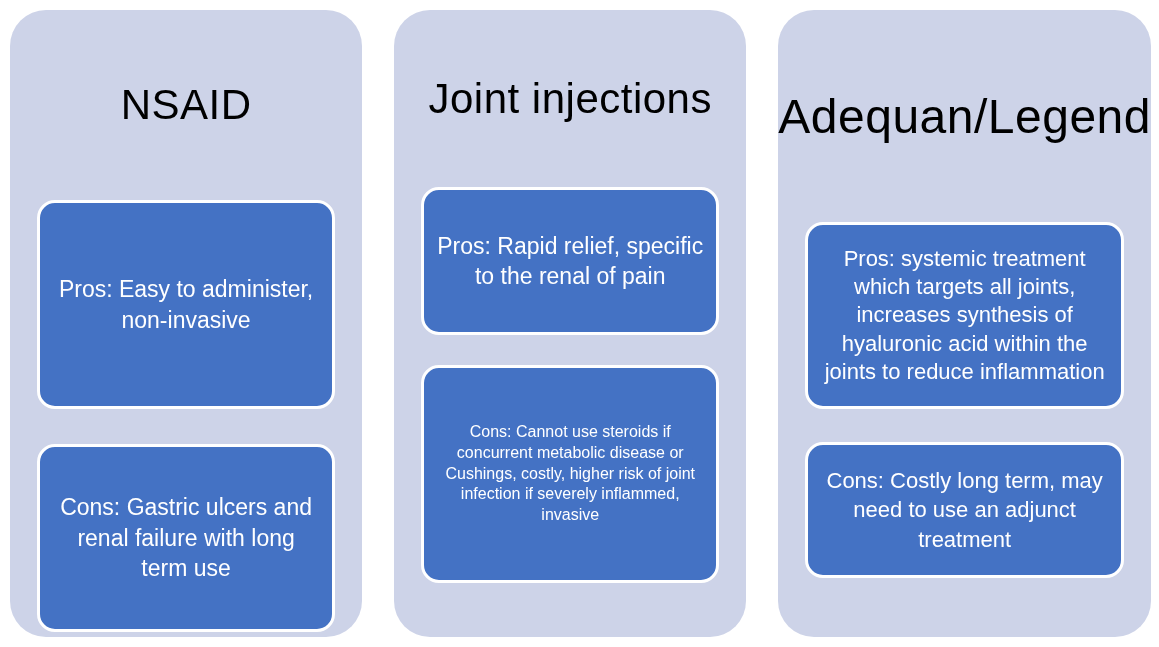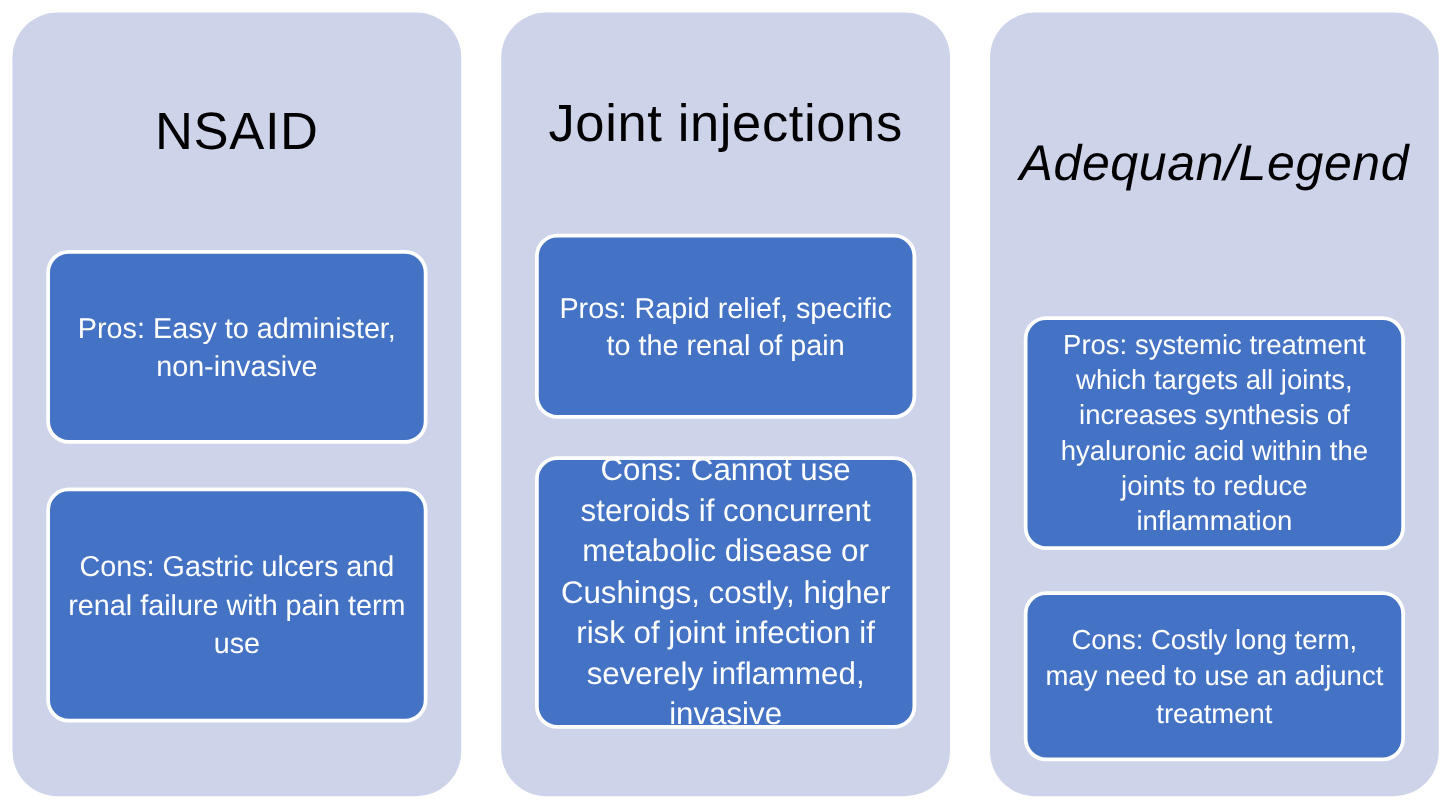--- a/index.html
+++ b/index.html
@@ -33,60 +33,60 @@
     align-items: center;
     justify-content: center;
     text-align: center;
     color: #000000;
     font-size: 42px;
     letter-spacing: 0.5px;
     flex: 0 0 auto;
   }
   .col-1 .title-area { height: 190px; }
   .col-2 .title-area { height: 177px; }
-  .col-3 .title-area { height: 243px; font-size: 40px; font-style: italic; }
+  .col-3 .title-area { height: 212px; font-size: 48px; }
   .boxes {
     padding: 0 27px;
     display: flex;
     flex-direction: column;
     flex: 0 0 auto;
   }
   .box {
     background: #4472C4;
     border: 3px solid #FFFFFF;
     border-radius: 18px;
     color: #FFFFFF;
     display: flex;
     align-items: center;
     justify-content: center;
     text-align: center;
     box-sizing: border-box;
     padding: 8px 12px;
     line-height: 1.32;
   }
-  .col-1 .pros-box { height: 155px; font-size: 23px; }
+  .col-1 .pros-box { height: 209px; font-size: 23px; }
   .col-1 .cons-box { height: 188px; margin-top: 35px; font-size: 23px; }
   .col-2 .pros-box { height: 148px; font-size: 23px; }
-  .col-2 .cons-box { height: 218px; margin-top: 30px; font-size: 25px; line-height: 1.3; align-items: center; }
+  .col-2 .cons-box { height: 218px; margin-top: 30px; font-size: 16px; line-height: 1.3; align-items: center; }
   .col-3 .pros-box { height: 187px; font-size: 22px; line-height: 1.28; }
   .col-3 .cons-box { height: 136px; margin-top: 33px; font-size: 22px; }
 </style>
 </head>
 <body>
 
 <div class="canvas">
 
   <div class="panel col-1">
     <div class="title-area">NSAID</div>
     <div class="boxes">
       <div class="box pros-box">
         <span>Pros: Easy to administer, non-invasive</span>
       </div>
       <div class="box cons-box">
-        <span>Cons: Gastric ulcers and renal failure with pain term use</span>
+        <span>Cons: Gastric ulcers and renal failure with long term use</span>
       </div>
     </div>
   </div>
 
   <div class="panel col-2">
     <div class="title-area">Joint injections</div>
     <div class="boxes">
       <div class="box pros-box">
         <span>Pros: Rapid relief, specific to the renal of pain</span>
       </div>

